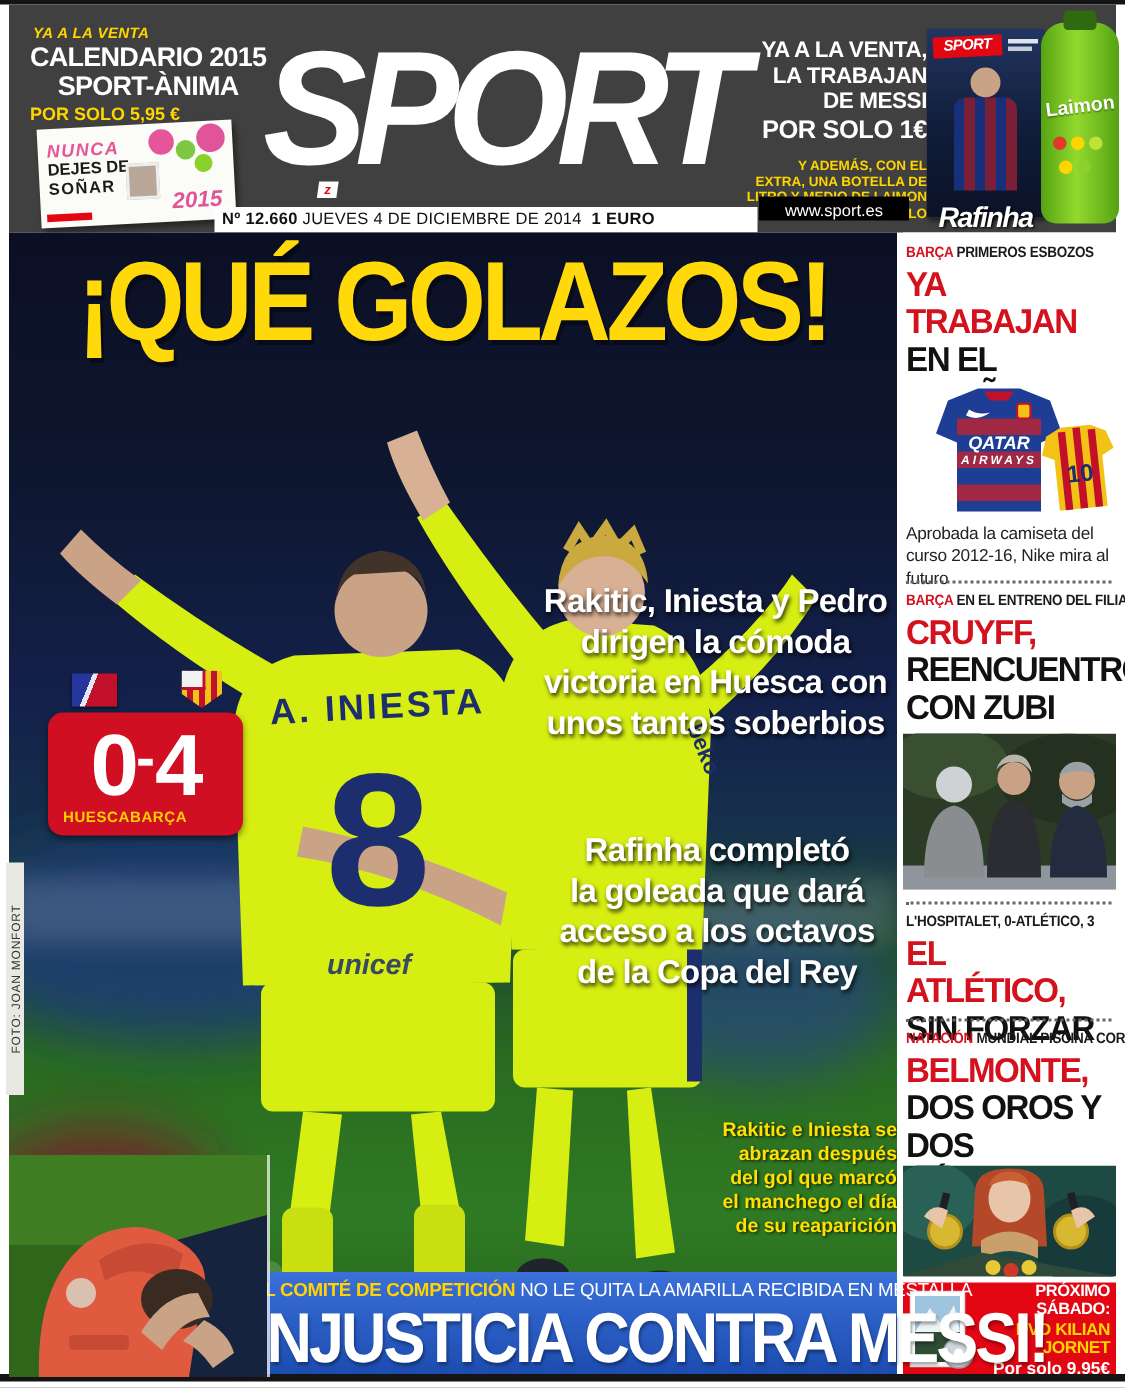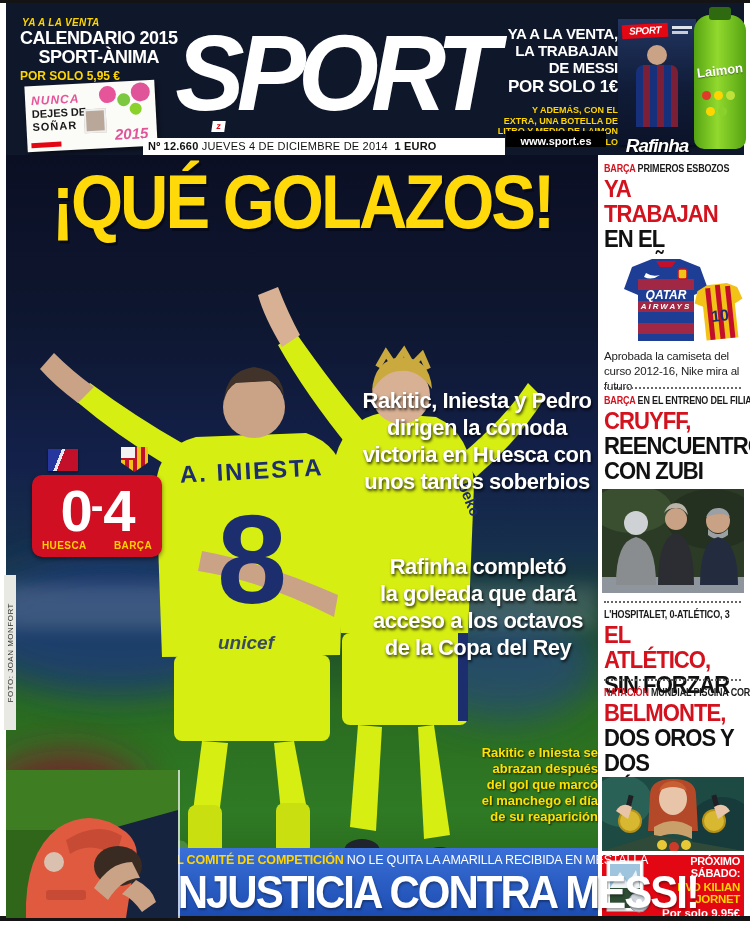--- a/index.html
+++ b/index.html
@@ -5,41 +5,41 @@
   * { margin:0; padding:0; box-sizing:border-box; }
   body { background:#777; font-family:"Liberation Sans", sans-serif; }
   .page { position:relative; width:750px; height:925px; background:#fff; overflow:hidden; margin:0 auto; }
   .abs { position:absolute; }
 
   
   .edge-top { left:0; top:0; width:750px; height:3px; background:#141414; }
   .edge-bottom { left:0; top:916px; width:750px; height:5px; background:#141414; }
 
   
-  .banner { left:6px; top:3px; width:738px; height:152px; background:#0f172a; }
+  .banner { left:6px; top:3px; width:738px; height:152px; background:#404040; }
   .lp-tag { left:16px; top:14px; color:#ffd500; font-size:10px; font-weight:bold; font-style:italic; letter-spacing:.3px; }
   .lp-title { left:14px; top:26px; color:#fff; font-size:18px; font-weight:bold; line-height:19px; letter-spacing:-.5px;text-align:center; }
   .lp-price { left:14px; top:66px; color:#ffd500; font-size:12px; font-weight:bold; }
   .calendar { left:20px; top:80px; width:130px; height:66px; background:#fbfbf7; transform:rotate(-3deg); box-shadow:2px 3px 4px rgba(0,0,0,.45); overflow:hidden; }
   .cal-l1 { left:6px; top:8px; color:#e6559a; font-size:12px; font-weight:bold; font-style:italic; letter-spacing:1px; }
   .cal-l2 { left:6px; top:22px; color:#1a1a1a; font-size:11px; font-weight:bold; }
   .cal-l3 { left:6px; top:35px; color:#1a1a1a; font-size:11px; font-weight:bold; letter-spacing:1px; }
   .cal-year { left:88px; top:44px; color:#e0559a; font-size:15px; font-weight:bold; font-style:italic; }
   .balloon { border-radius:50%; }
   .cal-photo { left:58px; top:26px; width:22px; height:24px; background:#b9a89a; border:2px solid #eee; }
   .cal-bar { left:4px; bottom:4px; width:30px; height:5px; background:#e30613; }
 
   .logo { left:150px; top:6px; width:355px; height:128px; display:flex; align-items:center; justify-content:center; }
   .logo-text { color:#fff; font-size:104px; font-weight:bold; font-style:italic; letter-spacing:-8px; transform:scaleY(1.04); line-height:100px; }
   .logo-z { left:206px; top:118px; width:13px; height:11px; background:#fff; color:#e30613; font-size:9px; font-weight:bold; text-align:center; line-height:11px; transform:skewX(-8deg); }
 
   .rp-main { left:498px; top:22px; width:114px; text-align:right; color:#fff; font-size:15px; font-weight:bold; line-height:17px; letter-spacing:-.3px; }
   .rp-main .big { font-size:17px; line-height:21px; }
   .rp-sub { left:488px; top:102px; width:124px; text-align:right; color:#ffd500; font-size:9px; font-weight:bold; line-height:10.5px; }
-  .www-bar { left:500px; top:128px; width:100px; height:16px; background:#000; color:#fff; font-size:11px; font-weight:bold; text-align:center; line-height:20px; }
+  .www-bar { left:500px; top:128px; width:100px; height:16px; background:#000; color:#fff; font-size:11px; font-weight:normal; text-align:center; line-height:20px; }
 
   .magazine { left:612px; top:16px; width:78px; height:126px; background:linear-gradient(180deg,#223561,#101c38 55%,#0b1328); box-shadow:1px 2px 3px rgba(0,0,0,.5); }
   .mag-logo { left:4px; top:5px; width:46px; height:14px; background:#e30613; color:#fff; font-size:10px; font-weight:bold; font-style:italic; text-align:center; line-height:14px; transform:rotate(-3deg); letter-spacing:-.5px; }
   .mag-bar1 { left:54px; top:7px; width:20px; height:3px; background:#dfe3ea; }
   .mag-bar2 { left:54px; top:12px; width:16px; height:3px; background:#c6ccd8; }
   .mag-head { left:29px; top:26px; width:20px; height:20px; border-radius:50%; background:#caa387; }
   .mag-body { left:18px; top:46px; width:42px; height:62px; background:repeating-linear-gradient(90deg,#17307c 0 7px,#7a1f35 7px 14px); border-radius:8px 8px 0 0; }
   .mag-title { left:0; bottom:-12px; width:100%; text-align:center; color:#fff; font-size:19px; font-weight:bold; font-style:italic; text-shadow:1px 1px 2px #000; letter-spacing:-1px; }
 
   .bottle { left:688px; top:12px; width:52px; height:134px; background:linear-gradient(90deg,#55a312,#92d92e 45%,#55a312); border-radius:16px 16px 10px 10px; }
@@ -65,21 +65,21 @@
   .crest-row { position:relative; height:26px; }
   .huesca-crest { position:absolute; left:16px; top:2px; width:30px; height:22px;
     background:linear-gradient(112deg,#25379e 36%,#e6e9f2 36%,#e6e9f2 45%,#c2102a 45%); box-shadow:0 1px 2px rgba(0,0,0,.6); }
   .barca-crest { position:absolute; right:14px; top:0; width:27px; height:25px;
     background:repeating-linear-gradient(90deg,#f3c217 0 4px,#c2102a 4px 8px);
     clip-path:polygon(0 0,100% 0,100% 62%,50% 100%,0 62%); }
   .barca-crest::before { content:""; position:absolute; left:0; top:0; width:50%; height:45%; background:#f2f2f2; border-right:2px solid #c2102a; border-bottom:2px solid #c2102a; }
   .score-box { margin-top:2px; background:#d01022; border-radius:10px; padding:2px 0 6px; box-shadow:0 2px 4px rgba(0,0,0,.5); }
   .score-line { text-align:center; color:#fff; font-weight:bold; font-size:58px; line-height:58px; letter-spacing:-2px; }
   .score-line .dash { font-size:38px; vertical-align:12px; letter-spacing:0; }
-  .team-row { display:flex; justify-content:space-between; padding:0 10px; color:#ffd000; font-size:10px; font-weight:bold; letter-spacing:.4px; }
+  .team-row { display:flex; padding:0 10px; color:#ffd000; font-size:10px; font-weight:bold; letter-spacing:.4px; }
 
   .photo-credit { left:4px; top:575px; width:12px; height:155px; background:#e9e9e3; z-index:7; display:flex; align-items:center; justify-content:center; }
   .photo-credit span { writing-mode:vertical-rl; transform:rotate(180deg); font-size:8px; color:#333; letter-spacing:.5px; white-space:nowrap; }
 
   
   .blue-strip { left:6px; top:848px; width:592px; height:68px; background:linear-gradient(180deg,#3a70d8,#1c4cb0); z-index:3; }
   .bs-kicker { position:absolute; left:162px; top:5px; font-size:12.5px; white-space:nowrap; letter-spacing:-.2px; }
   .bs-kicker .y { color:#ffd400; font-weight:bold; }
   .bs-kicker .w { color:#fff; }
   .bs-headline { position:absolute; left:150px; top:20px; width:440px; text-align:center; color:#fff; font-size:42px; font-weight:bold; letter-spacing:-2px; transform:scaleY(1.12); white-space:nowrap; text-shadow:1px 2px 2px rgba(0,0,0,.35); }

